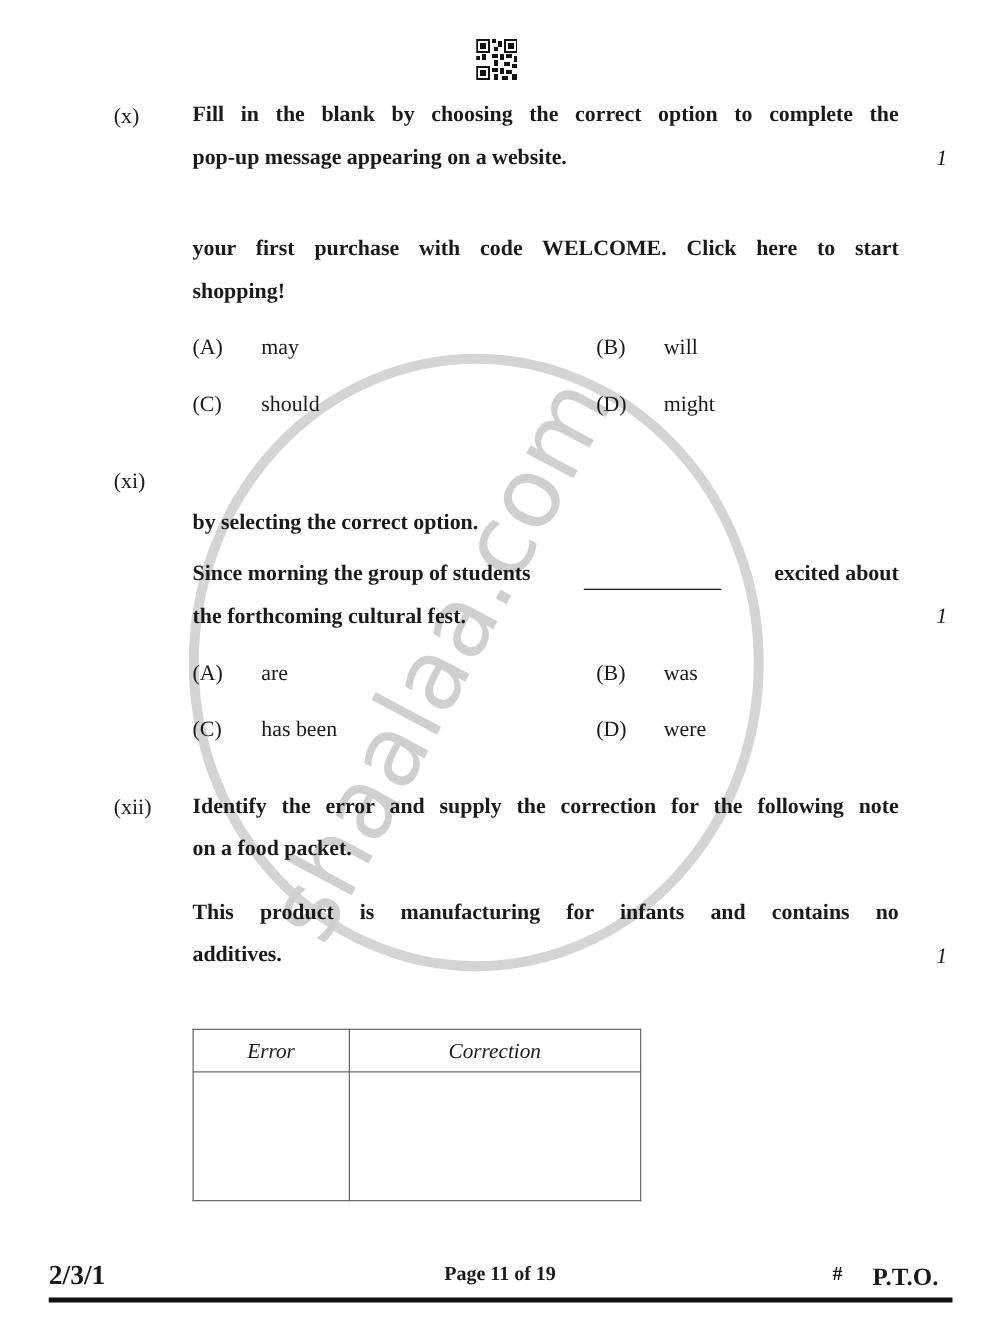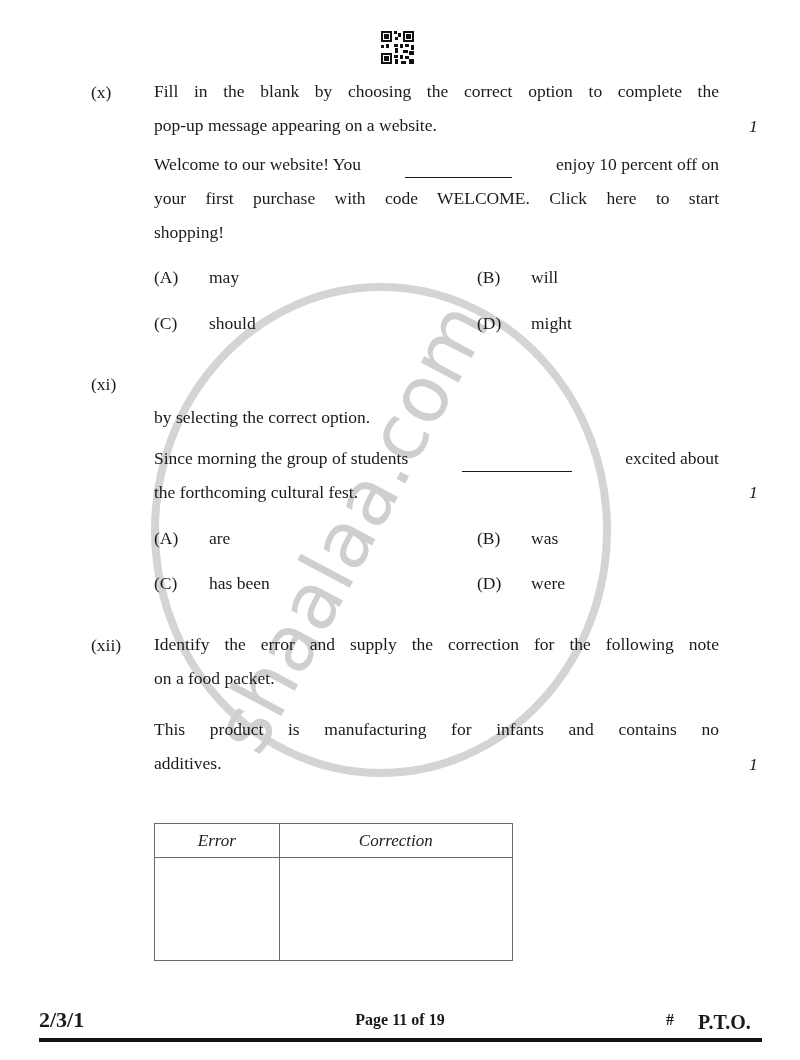--- a/index.html
+++ b/index.html
@@ -5,21 +5,21 @@
     html, body { margin: 0; padding: 0; background: #ffffff; }
     body {
       width: 800px; height: 1060px; position: relative; overflow: hidden;
       font-family: "DejaVu Serif", "Liberation Serif", serif;
       color: #1a1a1a;
     }
     .page { position: absolute; left: 0; top: 0; width: 800px; height: 1060px; }
     .qr { position: absolute; left: 381px; top: 31px; width: 33px; height: 33px; }
 
     .abs { position: absolute; }
-    .txt { font-family: "Liberation Serif", "DejaVu Serif", serif; font-size: 17.5px; line-height: 34px; white-space: nowrap; }
+    .txt { font-family: "Liberation Serif", "DejaVu Serif", serif; font-size: 17.5px; line-height: 34px; white-space: nowrap; font-weight: bold; }
     .justify { text-align: justify; text-align-last: justify; white-space: normal; }
     .qnum { position: absolute; left: 91px; font-family: "Liberation Serif", serif; font-size: 17.5px; }
     .marks { position: absolute; left: 749px; font-family: "Liberation Serif", serif; font-style: italic; font-size: 17.5px; }
     .opt-letter { position: absolute; font-family: "Liberation Serif", serif; font-size: 17.5px; }
     .opt-text { position: absolute; font-family: "Liberation Serif", serif; font-size: 17.5px; }
     .blank { display: inline-block; border-bottom: 1px solid #1a1a1a; height: 12px; vertical-align: baseline; }
 
     .watermark { position: absolute; left: 150px; top: 282px; width: 462px; height: 496px; pointer-events: none; }
 
     table.answer {
@@ -77,25 +77,20 @@
   <svg class="watermark" viewBox="0 0 462 496">
     <ellipse cx="231" cy="248" rx="226" ry="243" fill="none" stroke="#d4d4d4" stroke-width="8"></ellipse>
     <text x="225" y="258" text-anchor="middle" fill="#cfcfcf" font-family="DejaVu Sans, sans-serif" font-size="78" transform="rotate(-62 225 258)">shaalaa.com</text>
   </svg>
 
   <div class="qnum" style="top:82px;">(x)</div>
   <div class="abs txt justify" style="left:154px; top:74px; width:565px;">Fill in the blank by choosing the correct option to complete the</div>
   <div class="abs txt" style="left:154px; top:108px;">pop-up message appearing on a website.</div>
   <div class="marks" style="top:116px;">1</div>
 
-  <div class="abs txt" style="left:154px; top:147px; width:565px; display:flex; justify-content:space-between;">
-    <span>Welcome to our website! You</span>
-    <span class="blank" style="width:107px; margin-top:18px;"></span>
-    <span>enjoy 10 percent off on</span>
-  </div>
   <div class="abs txt justify" style="left:154px; top:181px; width:565px;">your first purchase with code WELCOME. Click here to start</div>
   <div class="abs txt" style="left:154px; top:215px;">shopping!</div>
 
   <div class="opt-letter" style="left:154px; top:267px;">(A)</div>
   <div class="opt-text" style="left:209px; top:267px;">may</div>
   <div class="opt-letter" style="left:477px; top:267px;">(B)</div>
   <div class="opt-text" style="left:531px; top:267px;">will</div>
   <div class="opt-letter" style="left:154px; top:313px;">(C)</div>
   <div class="opt-text" style="left:209px; top:313px;">should</div>
   <div class="opt-letter" style="left:477px; top:313px;">(D)</div>

